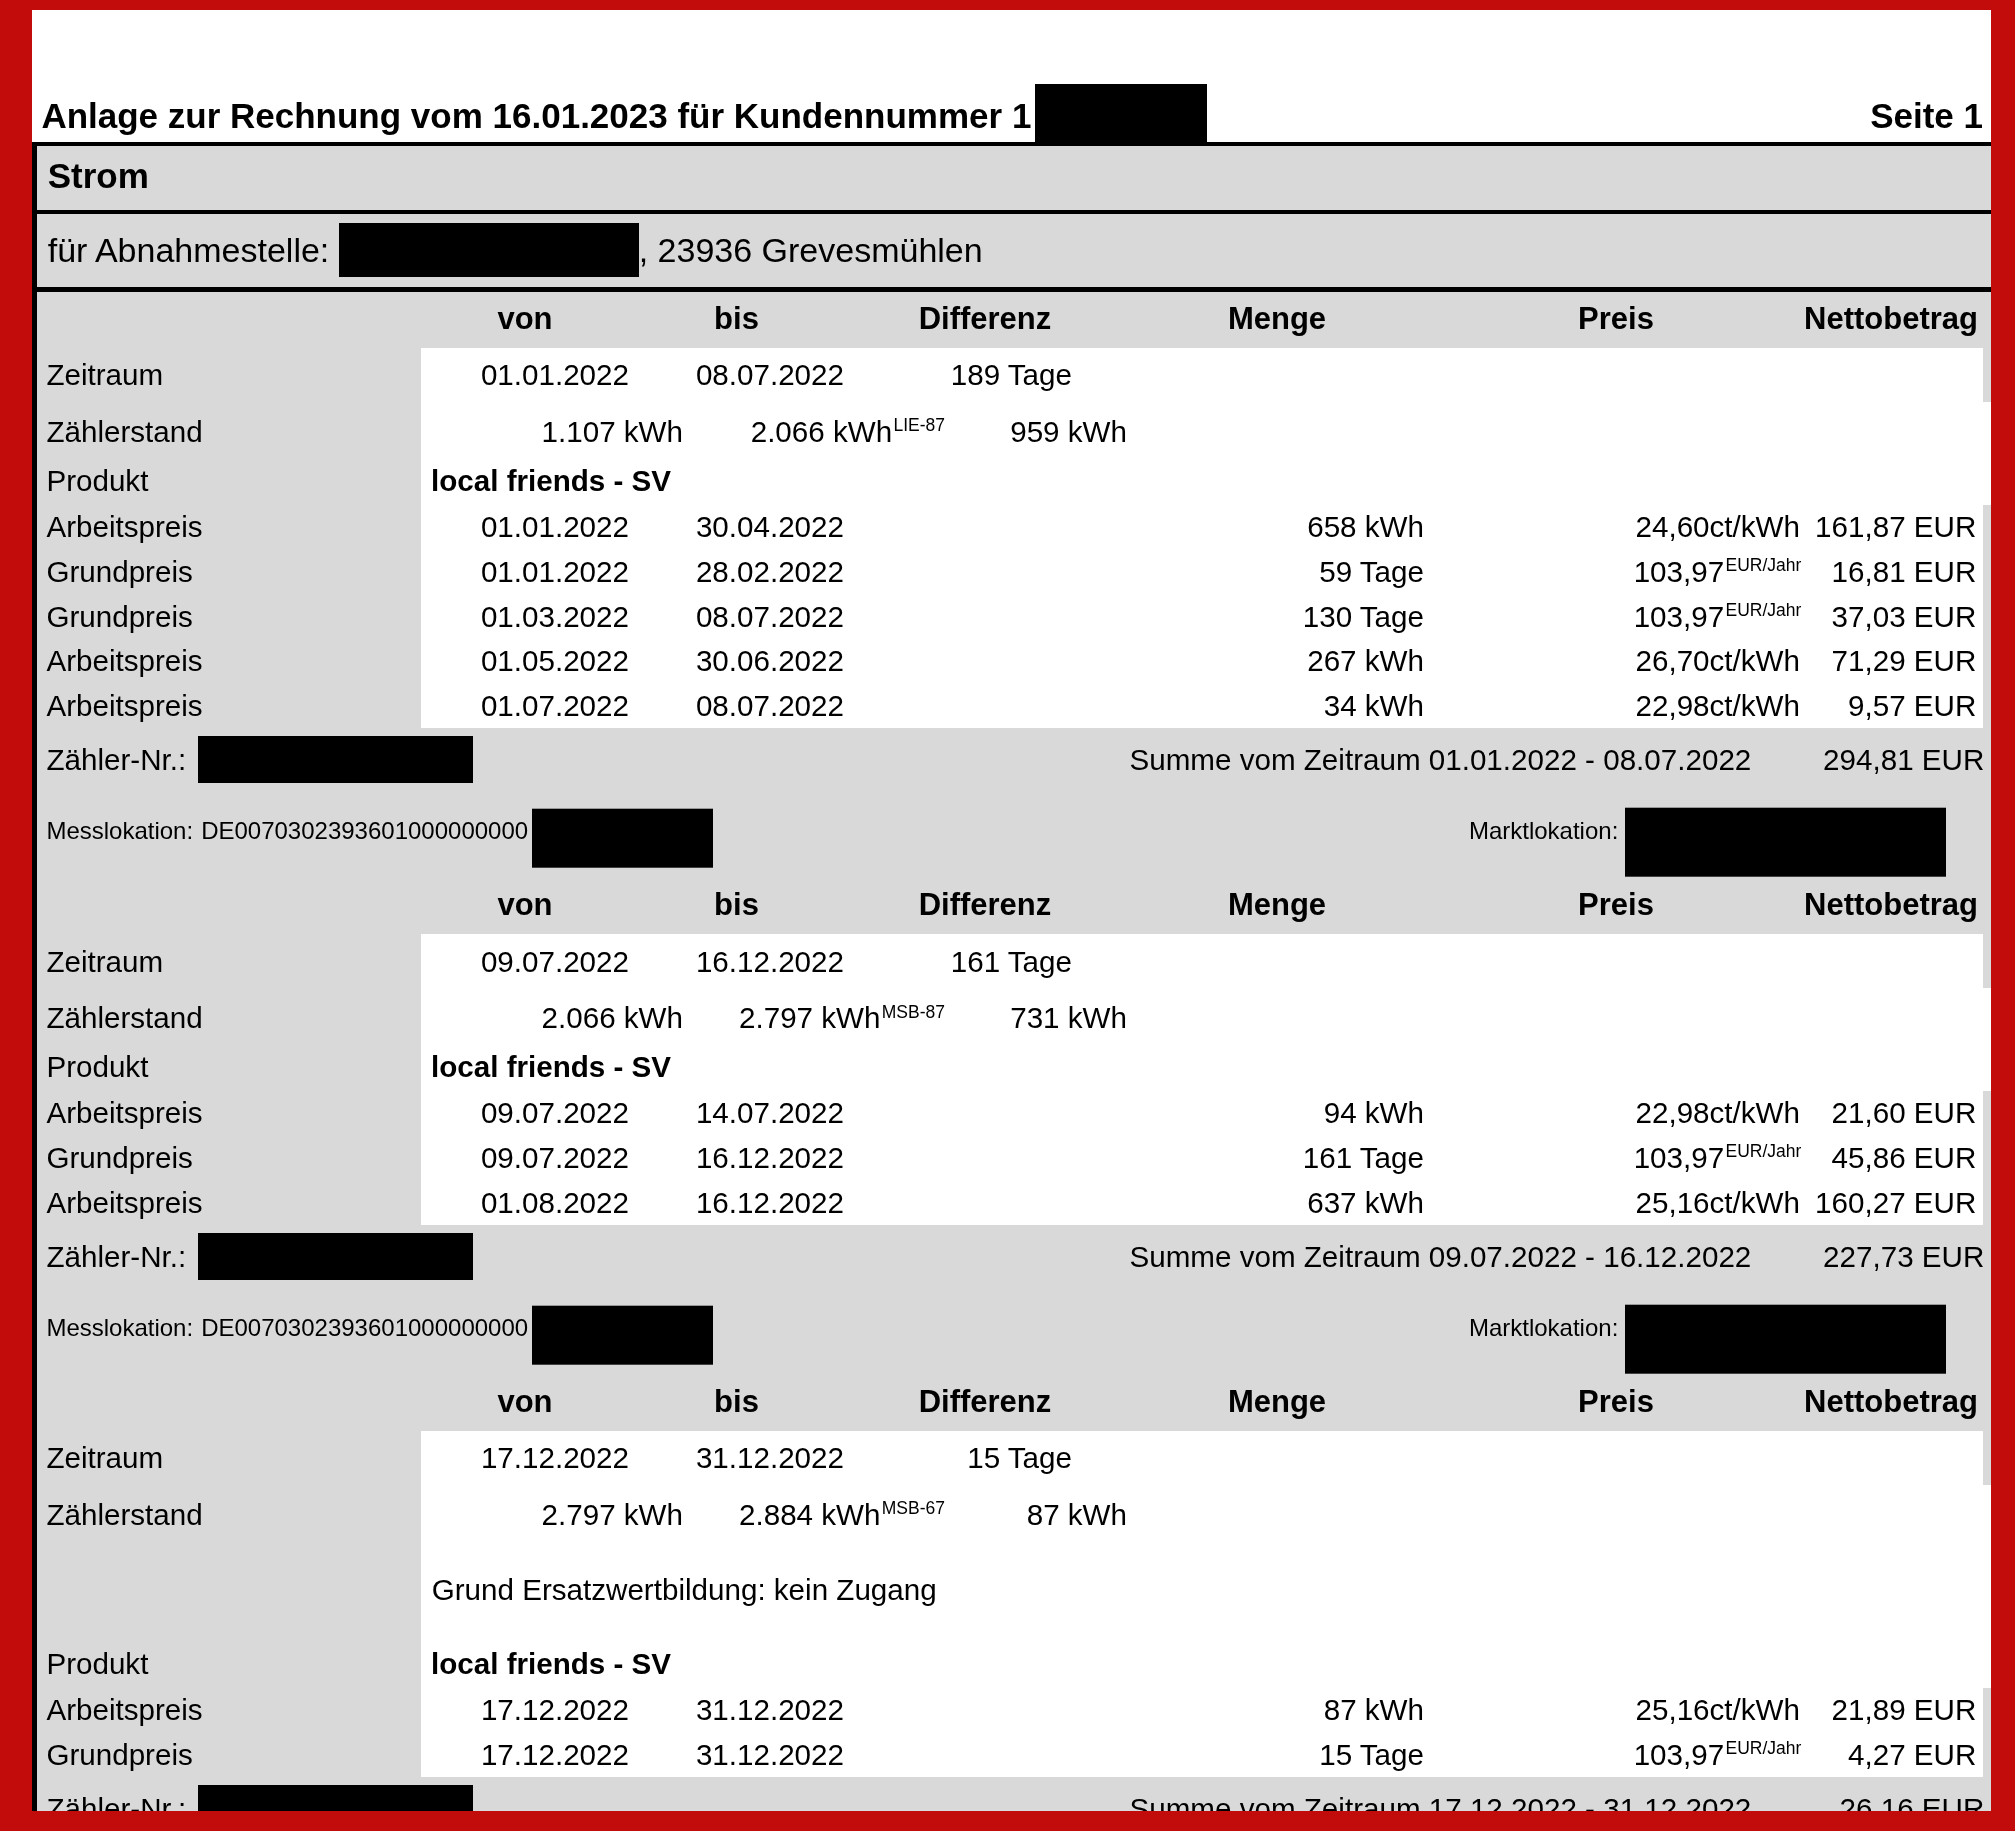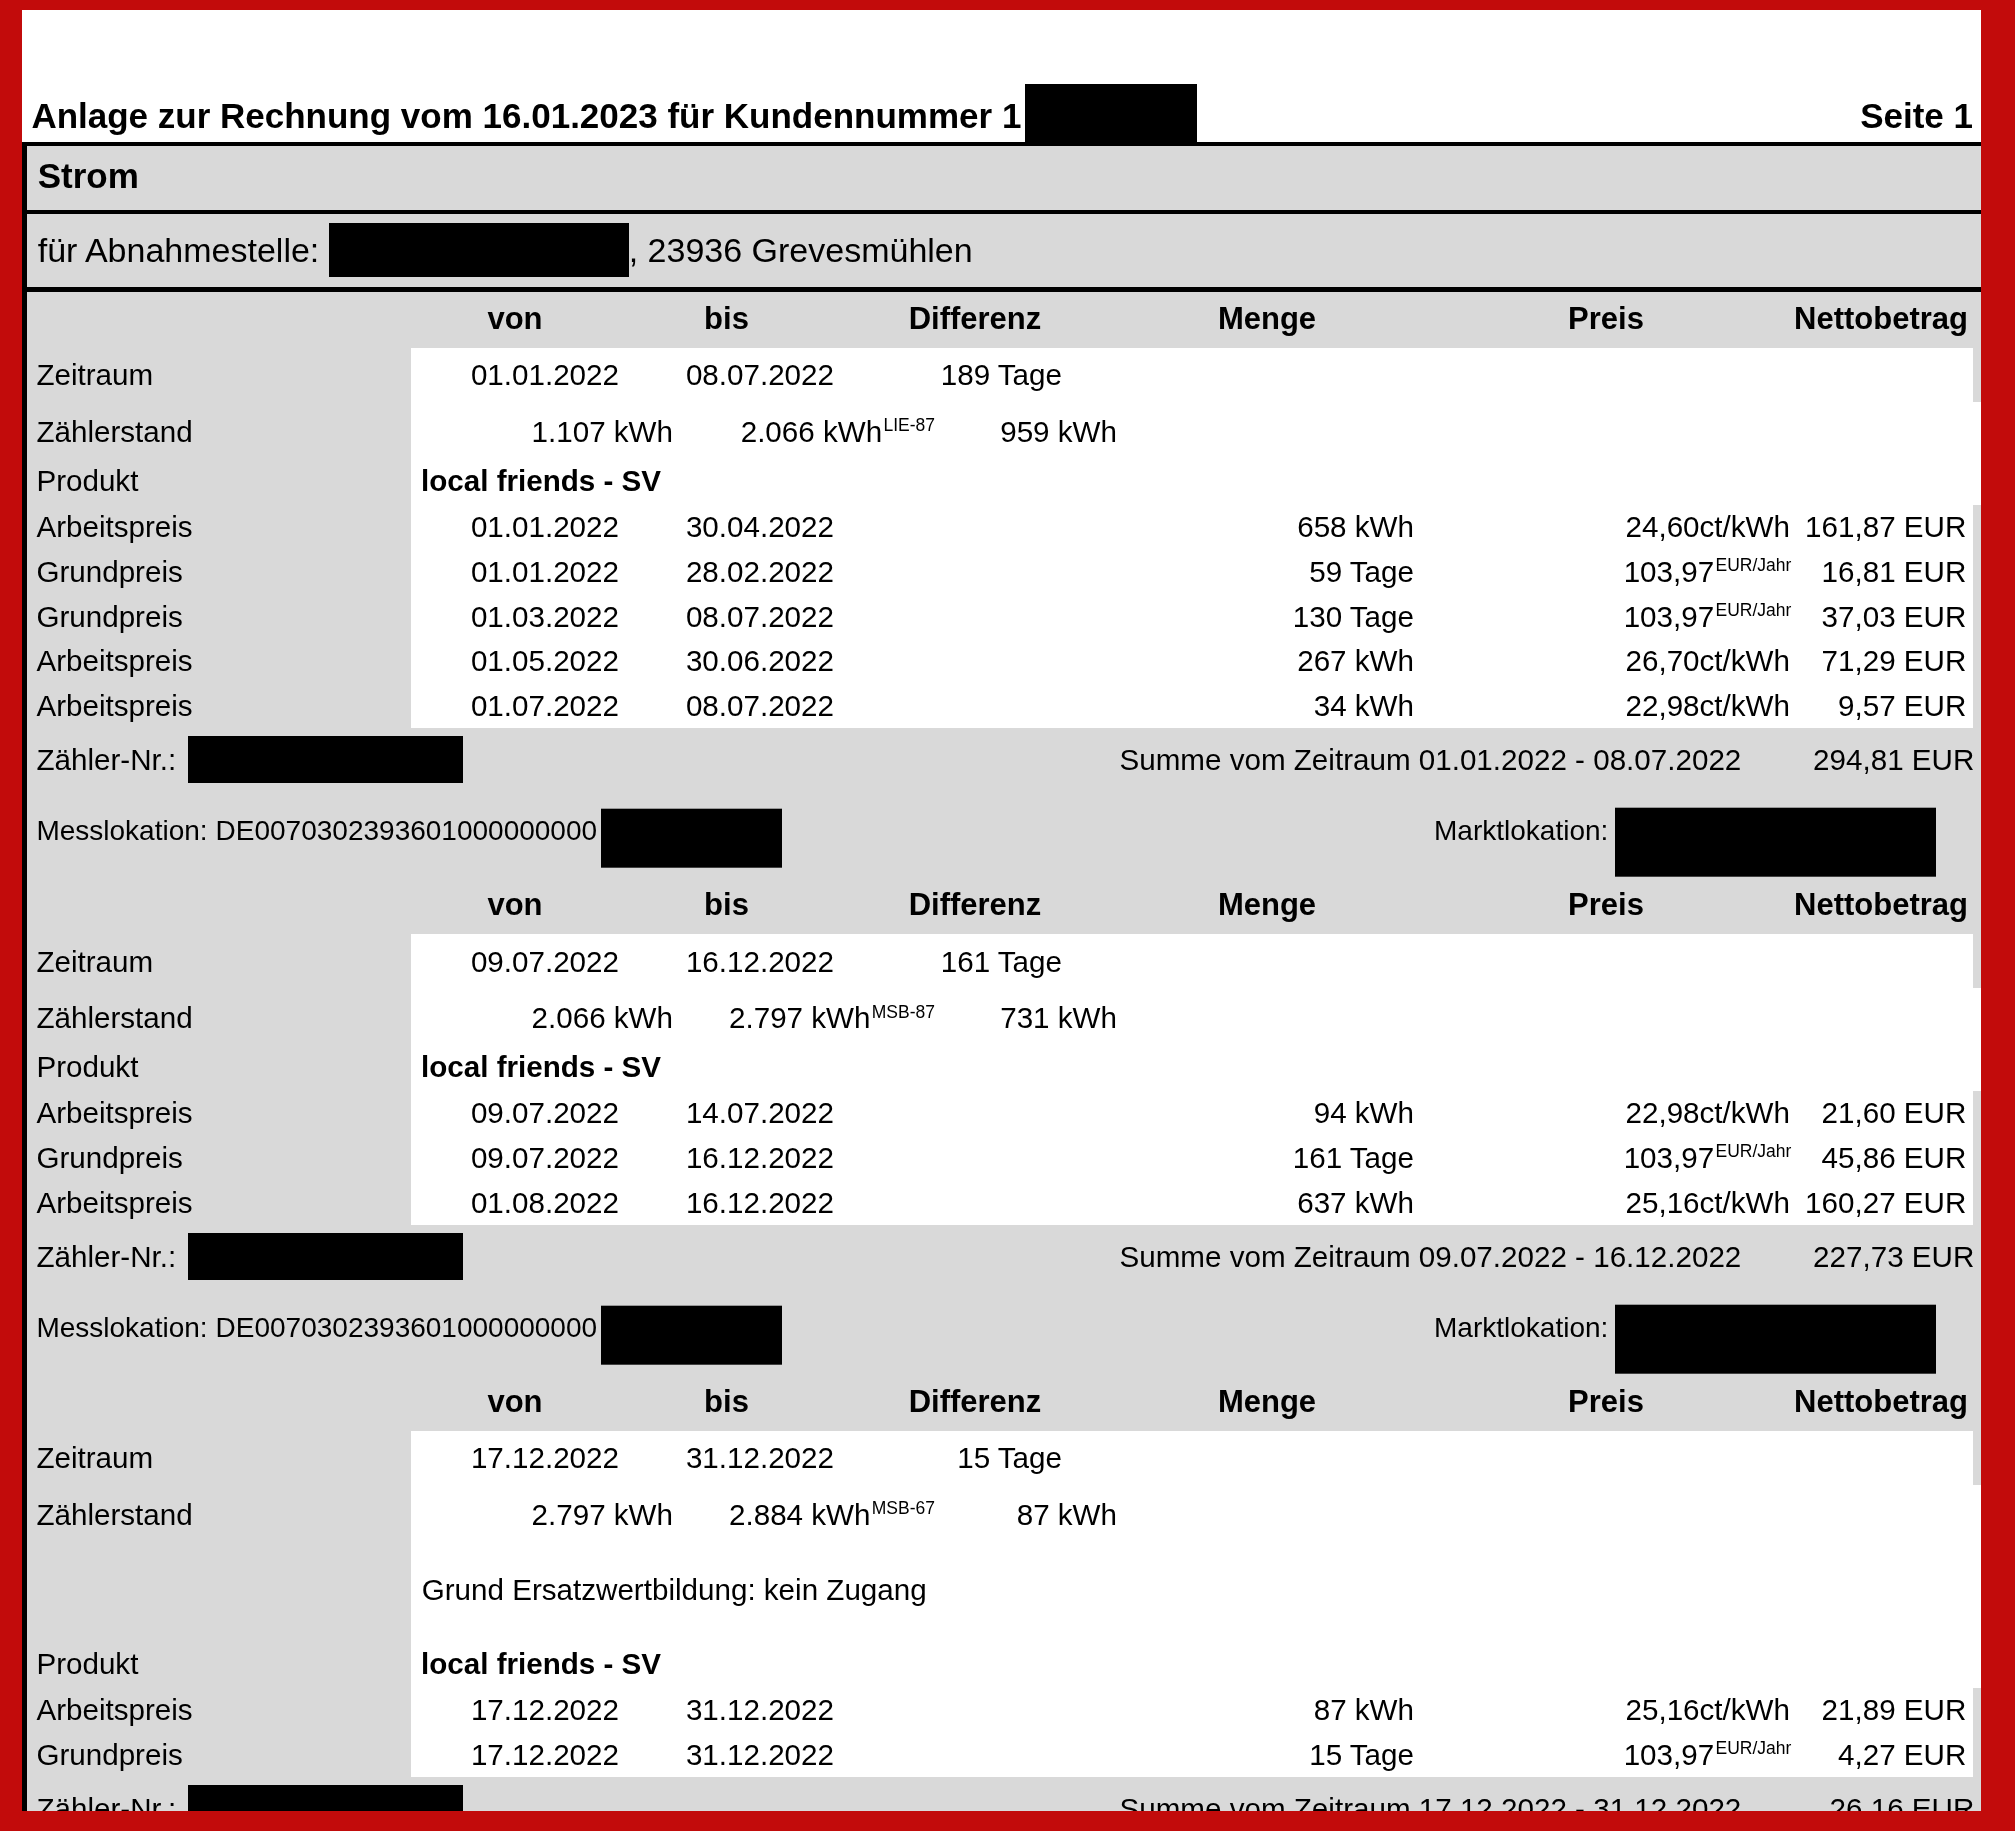--- a/index.html
+++ b/index.html
@@ -4,21 +4,21 @@
 <style>
   html,body{margin:0;padding:0;}
   body{
     width:2015px;height:1832px;
     background:#c20b0b;
     font-family:"Liberation Sans","DejaVu Sans",sans-serif;
     color:#000;
     position:relative;
   }
   .paper{
-    position:absolute;left:22px;top:10px;
+    position:absolute;left:32px;top:10px;
     width:1959px;height:1801px;
     background:#ffffff;
     overflow:hidden;
   }
   
   .title-row{
     display:flex;justify-content:space-between;align-items:flex-end;
     padding:66px 8px 6.7px 9.4px;
     font-weight:bold;font-size:35px;line-height:1.1;
   }
@@ -81,21 +81,21 @@
     background:#d9d9d9;
     font-size:29.6px;
     padding:8px 0 6.7px 9.4px;
   }
   .redact-znr{width:275px;height:47px;margin-left:12px;}
   .sum-text{margin-left:auto;}
   .sum-amount{width:233px;text-align:right;padding-right:6.7px;flex:none;}
   .mess-row{
     display:flex;align-items:center;
     background:#d9d9d9;
-    font-size:28px;
+    font-size:24px;
     padding:6.7px 0 12px 9.4px;
   }
   .mess-val{margin-left:8px;}
   .redact-mess{width:181px;height:59px;margin-left:4px;transform:translateY(6.7px);}
   .markt-lbl{margin-left:auto;}
   .redact-markt{width:321px;height:69px;margin-left:6.7px;margin-right:45px;transform:translateY(10.7px);}
 </style>
 </head>
 <body>
 

